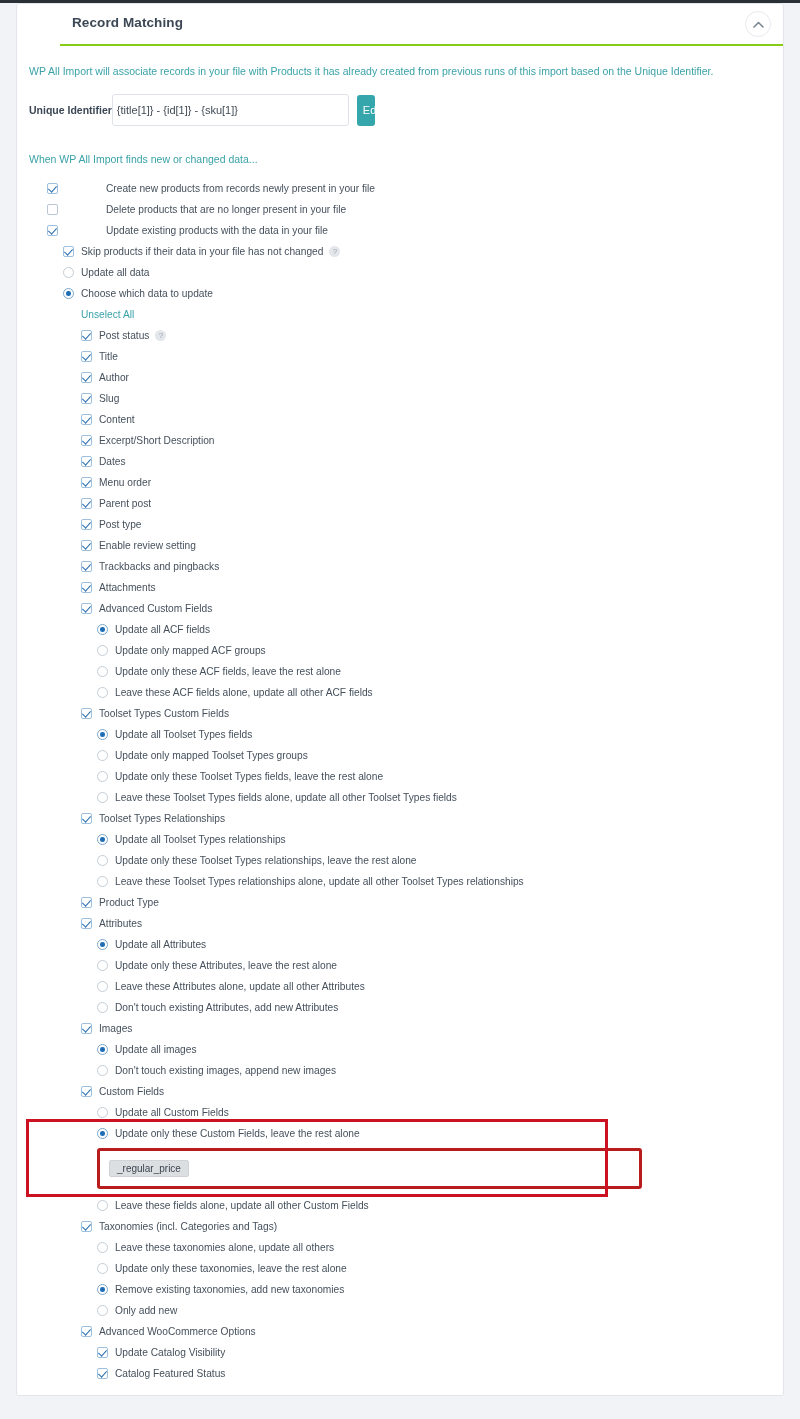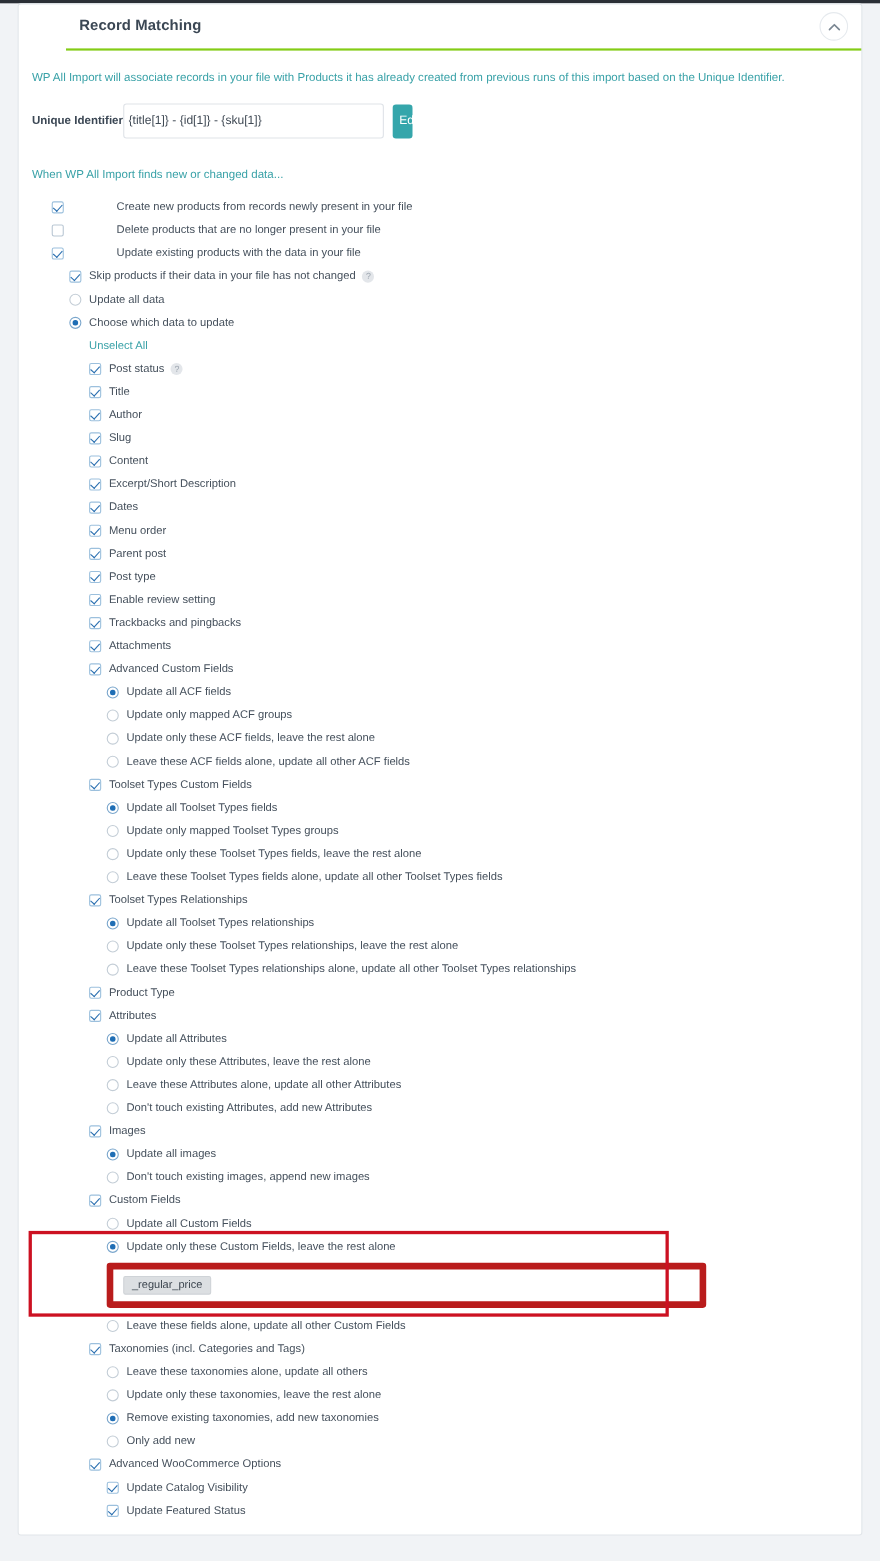--- a/index.html
+++ b/index.html
@@ -194,21 +194,21 @@
     border: 3px solid #cc1122;
     pointer-events: none;
     z-index: 5;
   }
 
   .tagbox {
     margin-left: 68px;
     margin-top: 4px;
     width: 545px;
     height: 41px;
-    border: 6px solid #b91c1c;
+    border: 3px solid #b91c1c;
     border-radius: 3px;
     background: #fff;
     display: flex; align-items: center;
     padding-left: 9px;
   }
   .tag {
     background: #dcdfe2;
     border: 1px solid #cfd3d7;
     border-radius: 2px;
     font-size: 10px;
@@ -478,19 +478,19 @@
         <div class="row lv2">
           <span class="cb on"></span>
           <span class="lbl">Advanced WooCommerce Options</span>
         </div>
         <div class="row lv3">
           <span class="cb on"></span>
           <span class="lbl">Update Catalog Visibility</span>
         </div>
         <div class="row lv3">
           <span class="cb on"></span>
-          <span class="lbl">Update Featured Status</span>
+          <span class="lbl">Catalog Featured Status</span>
         </div>
 
       </div>
     </div>
   </div>
 </div>
 
 </body></html>

